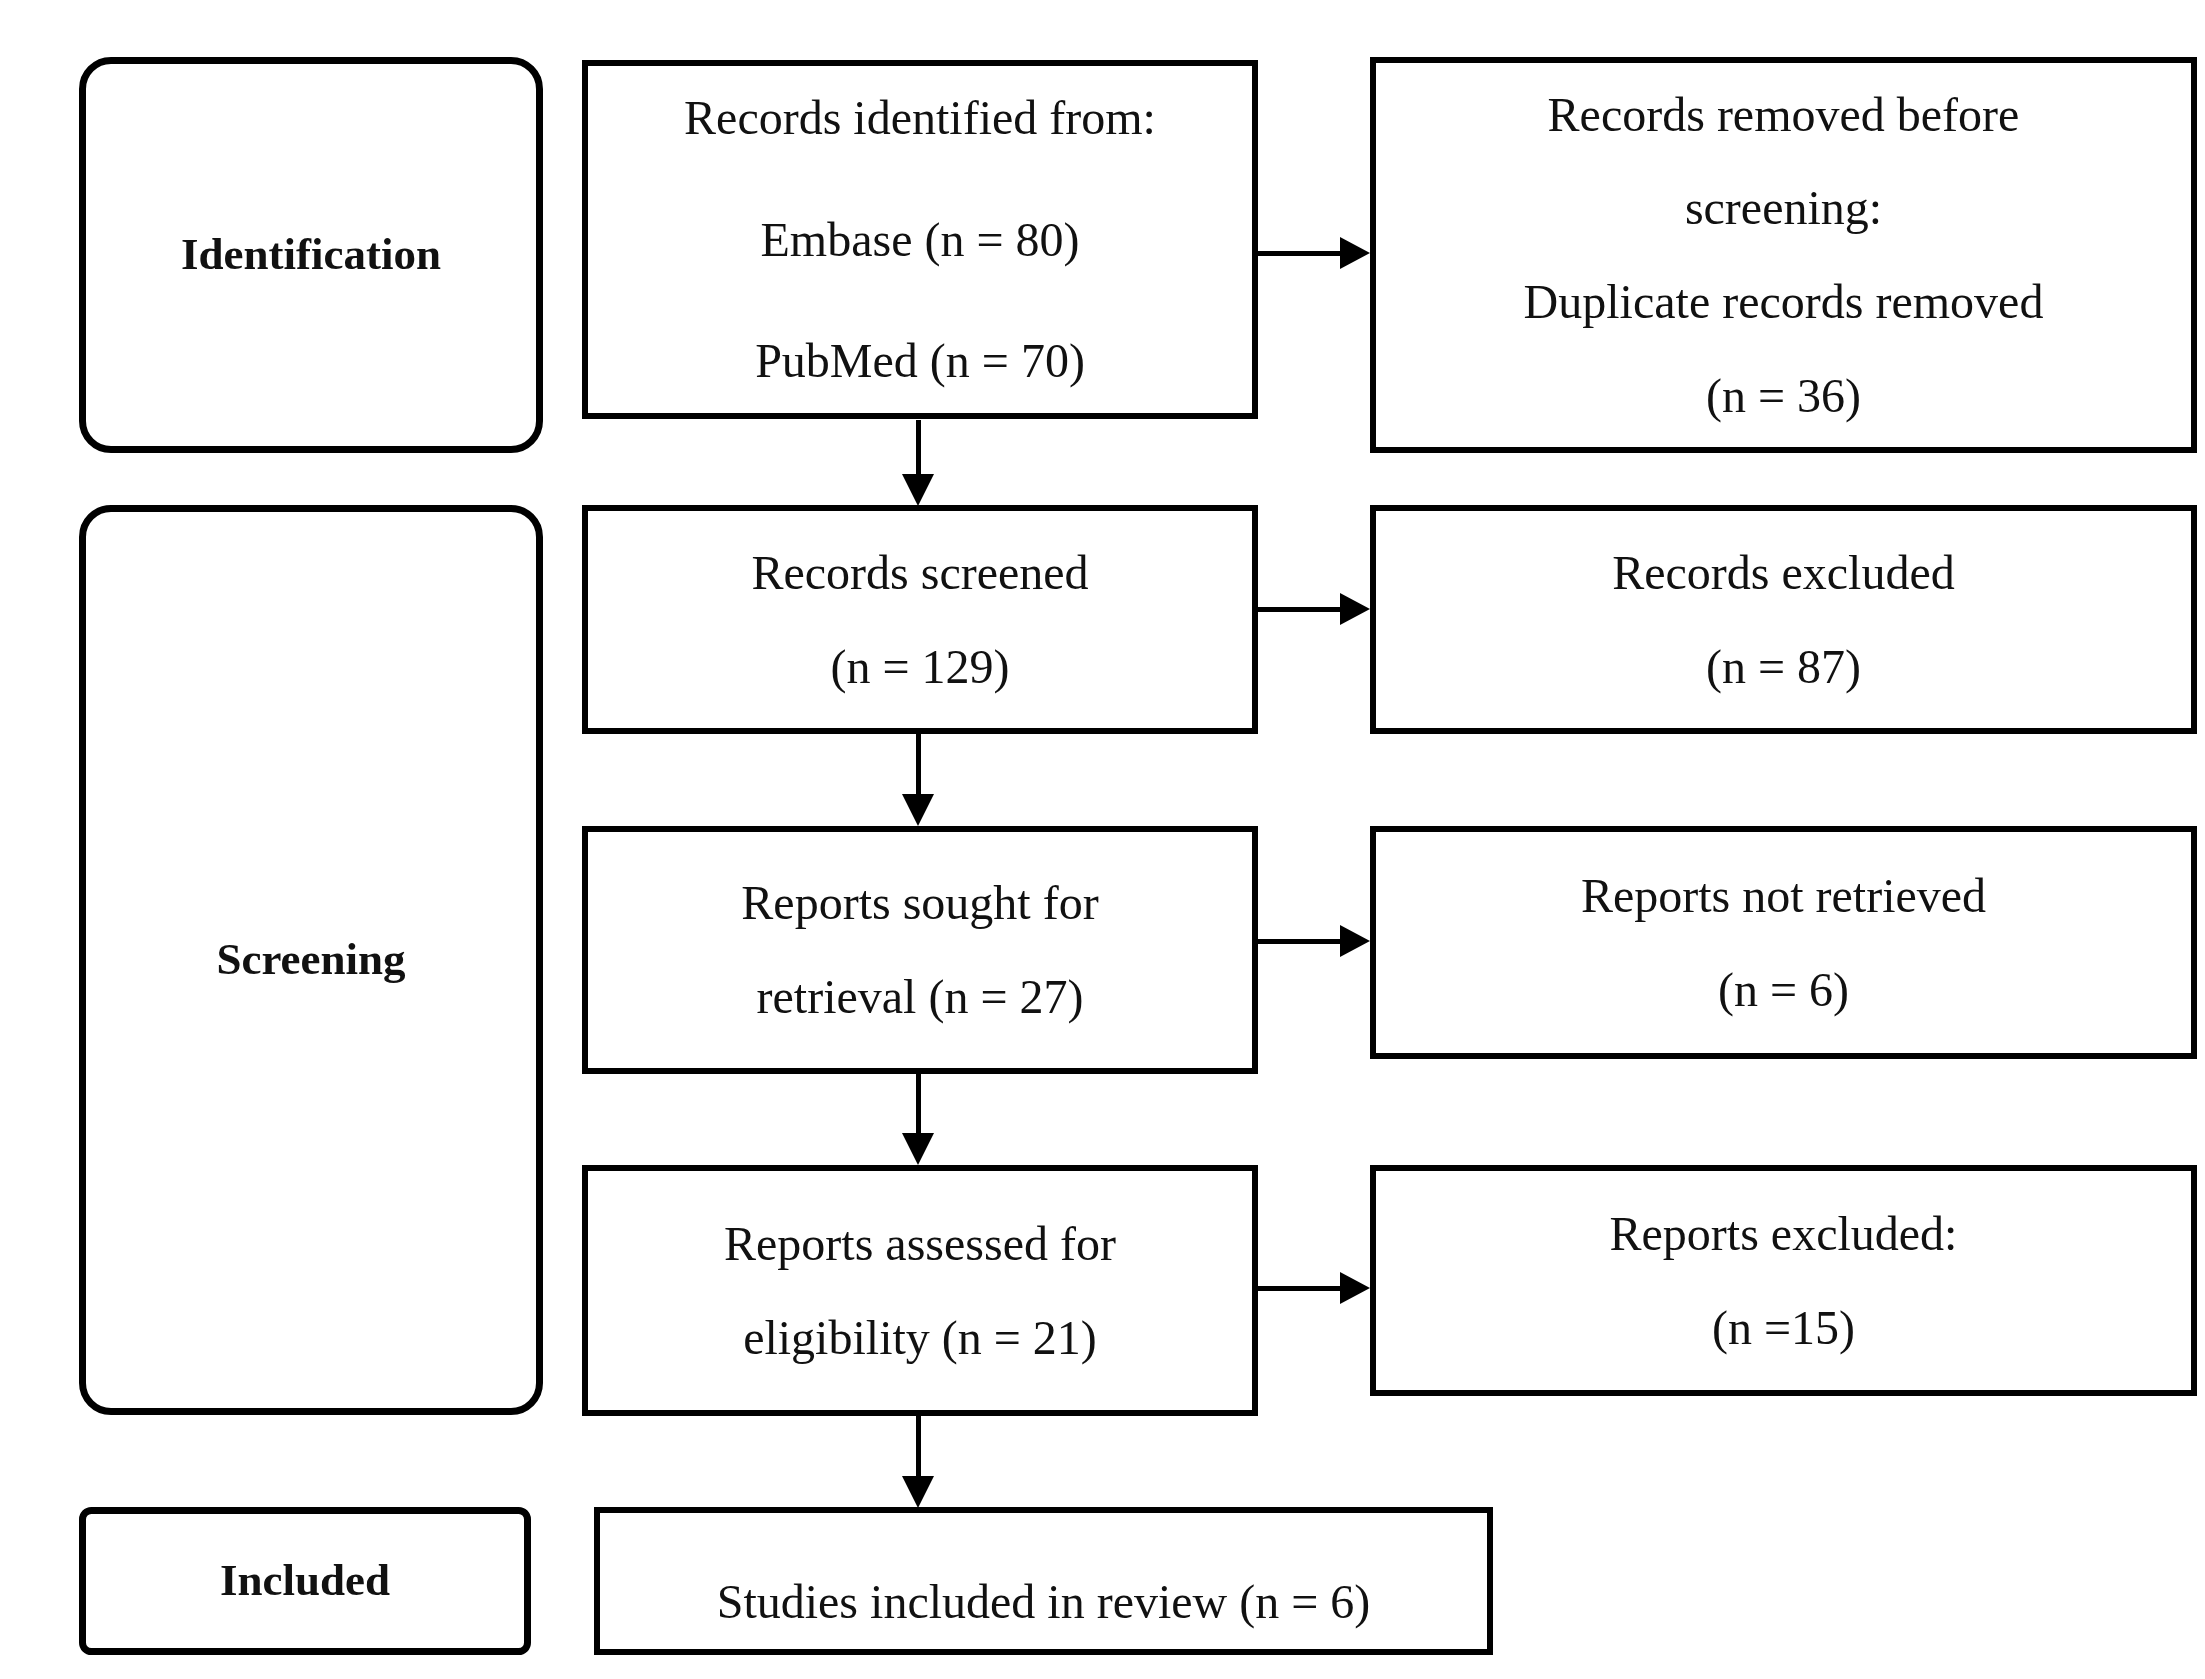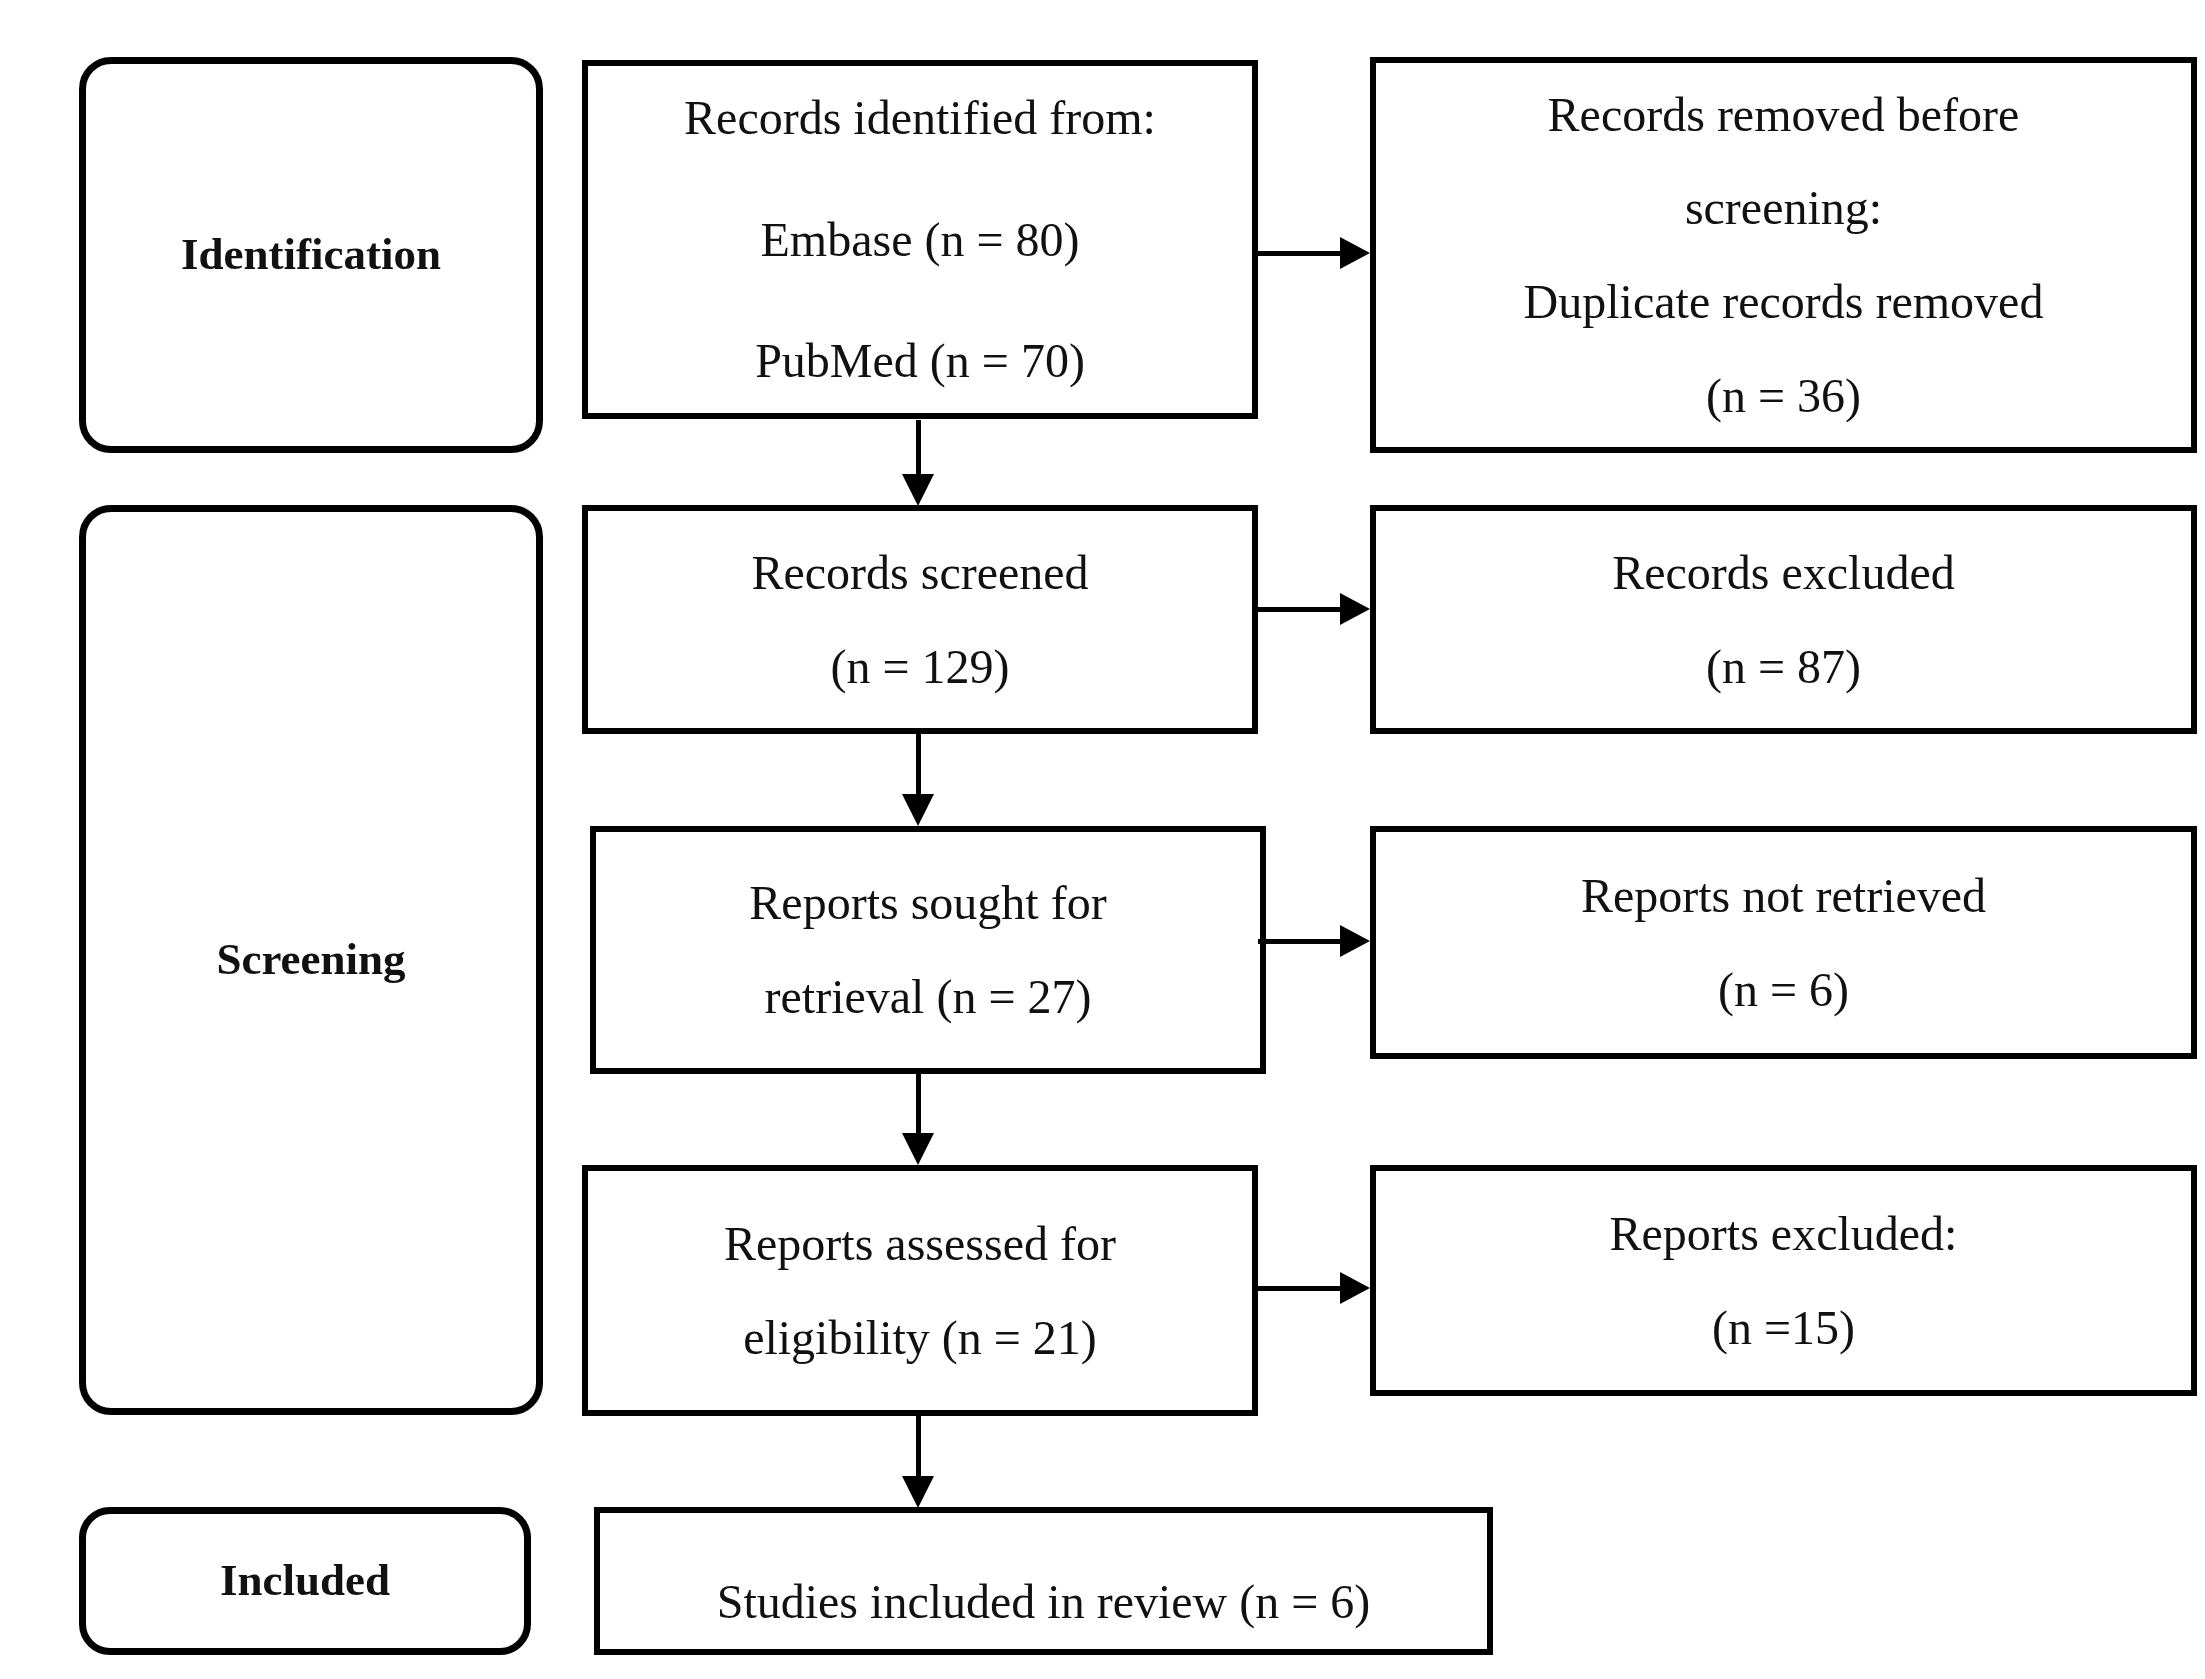--- a/index.html
+++ b/index.html
@@ -72,36 +72,36 @@
 <div id="canvas">
 
   <div class="box rounded" style="left:79px; top:57px; width:464px; height:396px;">
     <span class="line">Identification</span>
   </div>
 
   <div class="box rounded" style="left:79px; top:505px; width:464px; height:910px;">
     <span class="line">Screening</span>
   </div>
 
-  <div class="box rounded-small" style="left:79px; top:1507px; width:452px; height:148px;border-radius:31px;">
+  <div class="box rounded-small" style="left:79px; top:1507px; width:452px; height:148px;">
     <span class="line">Included</span>
   </div>
 
   <div class="box" style="left:582px; top:60px; width:676px; height:359px;gap:28px;">
     <span class="line">Records identified from:</span>
     <span class="line">Embase (n = 80)</span>
     <span class="line">PubMed (n = 70)</span>
   </div>
 
   <div class="box" style="left:582px; top:505px; width:676px; height:229px;">
     <span class="line">Records screened</span>
     <span class="line">(n = 129)</span>
   </div>
 
-  <div class="box" style="left:582px; top:826px; width:676px; height:248px;margin-left:8px;">
+  <div class="box" style="left:582px; top:826px; width:676px; height:248px;">
     <span class="line">Reports sought for</span>
     <span class="line">retrieval (n = 27)</span>
   </div>
 
   <div class="box" style="left:582px; top:1165px; width:676px; height:251px;">
     <span class="line">Reports assessed for</span>
     <span class="line">eligibility (n = 21)</span>
   </div>
 
   <div class="box" style="left:594px; top:1507px; width:899px; height:148px;justify-content:flex-end;">

